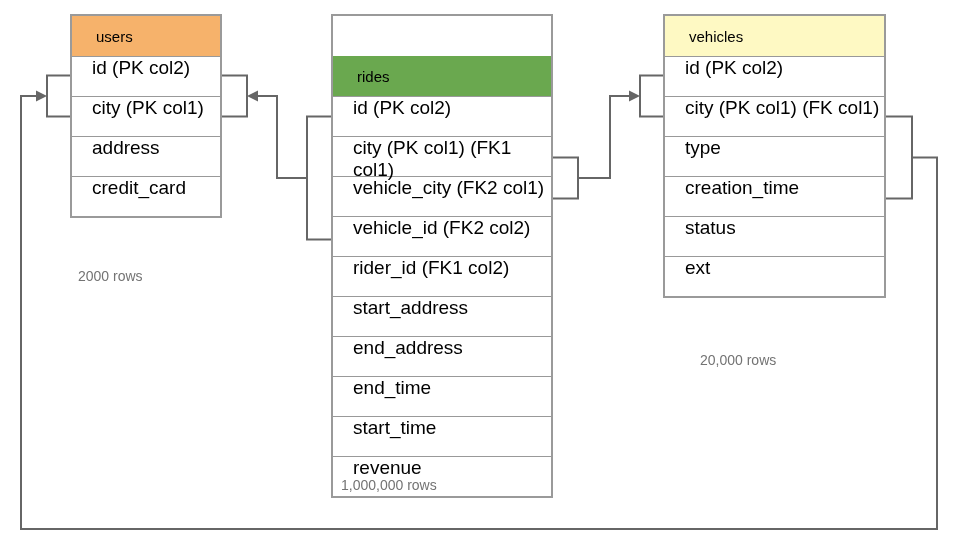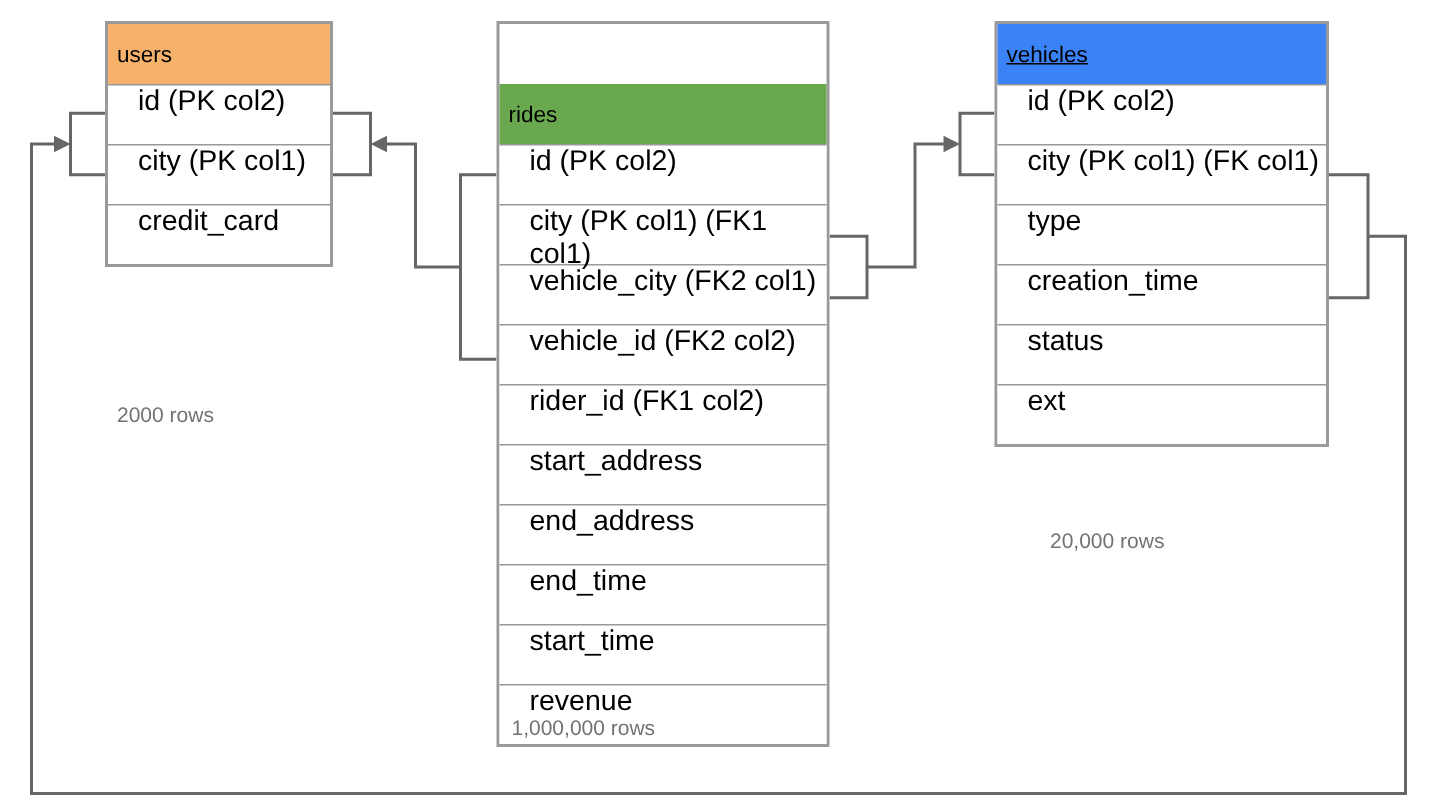--- a/index.html
+++ b/index.html
@@ -24,21 +24,21 @@
     top: 14px;
     background: #ffffff;
     border: 2px solid #9a9a9a;
     box-sizing: border-box;
     z-index: 2;
   }
   .erd-header {
     height: 40px;
     display: flex;
     align-items: center;
-    padding-left: 6px;
+    padding-left: 24px;
     font-size: 15px;
     color: #000000;
   }
   .erd-row {
     height: 40px;
     display: flex;
     align-items: flex-start;
     padding-left: 20px;
     font-size: 19px;
     color: #000000;
@@ -50,21 +50,21 @@
     position: absolute;
     font-size: 14px;
     color: #737373;
     z-index: 2;
   }
   #users-table   { left: 70px;  width: 152px; }
   #rides-table   { left: 331px; width: 222px; }
   #vehicles-table{ left: 663px; width: 223px; }
   #users-table .erd-header    { background: #f6b26b; }
   #rides-table .erd-header    { background: #6aa84f; margin-top: 40px; }
-  #vehicles-table .erd-header { background: #3b82f6; text-decoration: underline; }
+  #vehicles-table .erd-header { background: #fef9c3; }
   #users-count    { left: 78px;  top: 268px; }
   #rides-count    { left: 341px; top: 477px; }
   #vehicles-count { left: 700px; top: 352px; }
   .conn {
     fill: none;
     stroke: #666666;
     stroke-width: 2;
   }
   .arrowhead {
     fill: #666666;
@@ -102,20 +102,23 @@
 
   <div class="erd-table" id="users-table">
     <div class="erd-header" style="border-top:none;">
       <span>users</span>
     </div>
     <div class="erd-row">
         <span>id (PK col2)</span>
       </div>
     <div class="erd-row">
         <span>city (PK col1)</span>
+      </div>
+    <div class="erd-row">
+        <span>address</span>
       </div>
     <div class="erd-row">
         <span>credit_card</span>
       </div>
   </div>
   <div class="row-count" id="users-count">2000 rows</div>
 
   <div class="erd-table" id="rides-table">
     <div class="erd-header">
       <span>rides</span>

